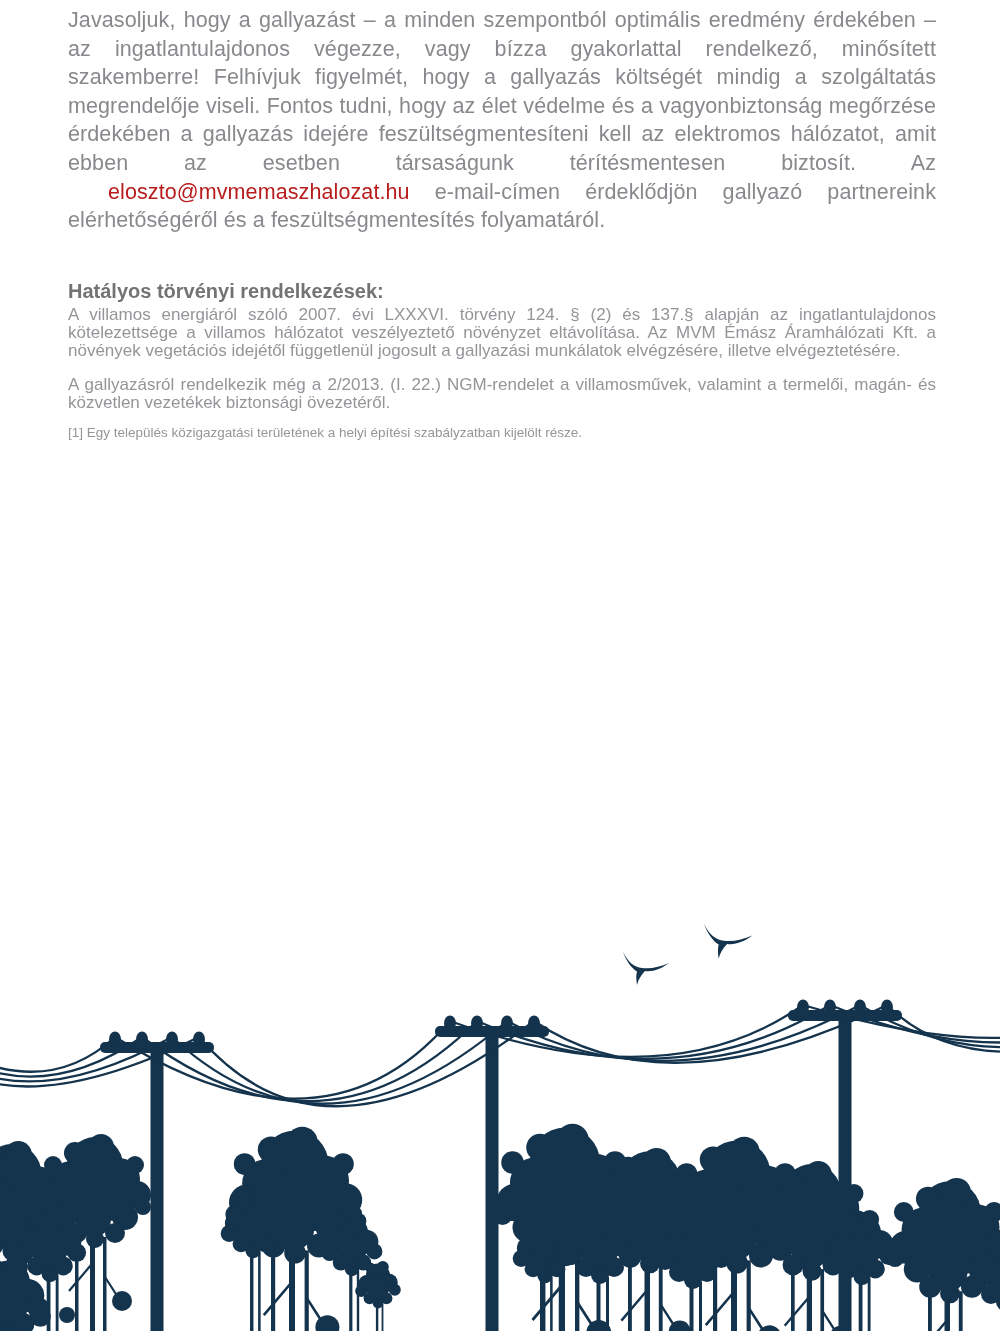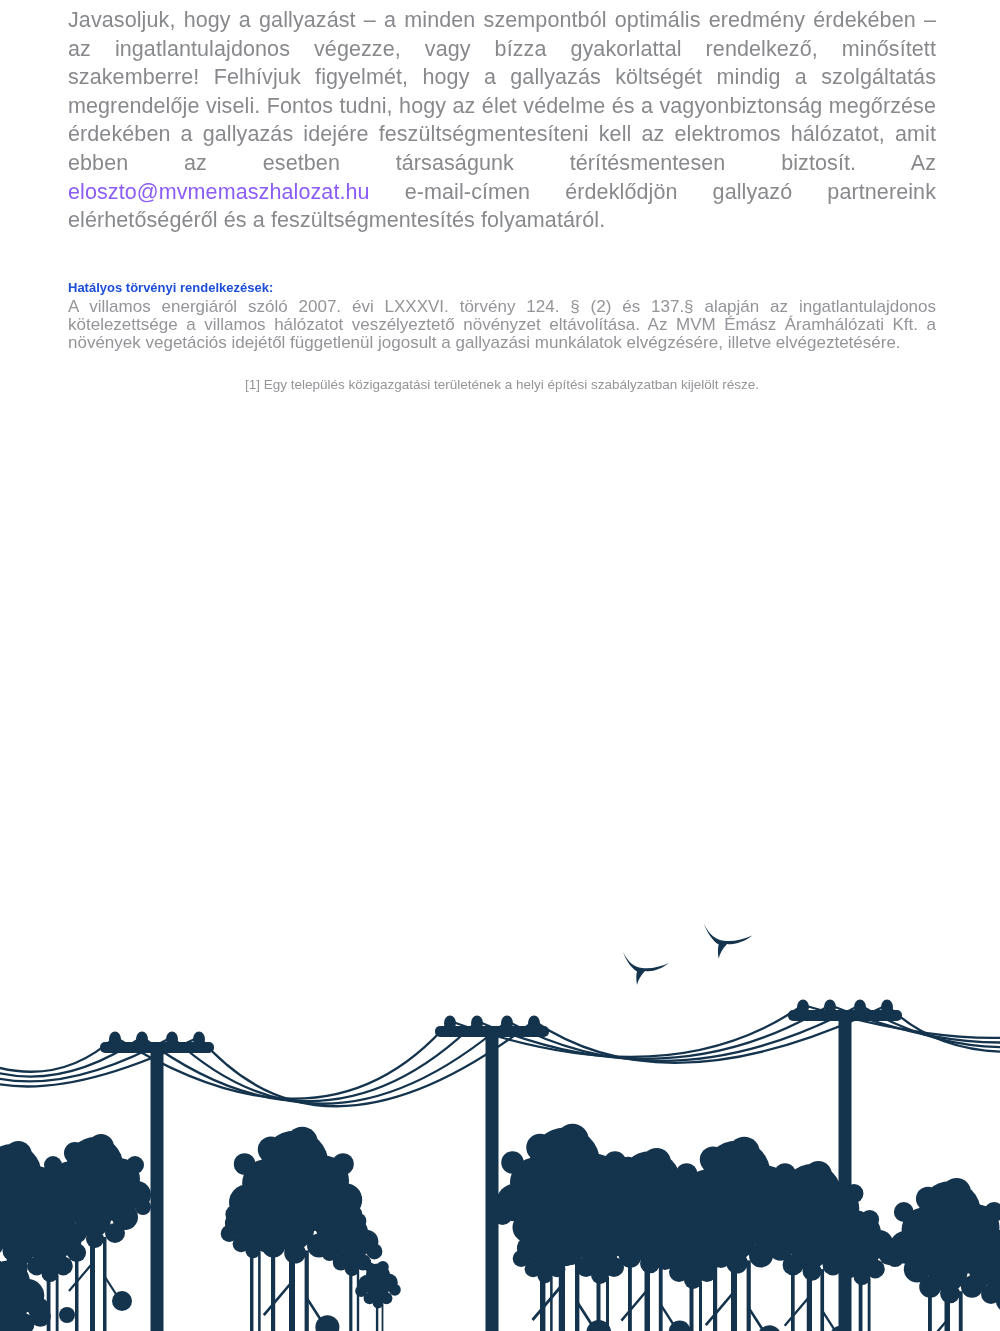--- a/index.html
+++ b/index.html
@@ -18,51 +18,51 @@
   }
   .intro {
     margin:6px 0 0 0;
     font-size:21.5px;
     line-height:28.6px;
     color:#87898c;
     text-align:justify;
     letter-spacing:0.1px;
   }
   .email-link {
-    color:#8b5cf6;
+    color:#b91c1c;
     text-decoration:none;
     cursor:pointer;
+    margin-left:40px;
   }
   .website {
     margin:44px 0 0 0;
     font-size:19px;
     font-weight:bold;
     color:#6d6e71;
     letter-spacing:0.4px;
   }
   .legal-heading {
     margin:45px 0 0 0;
-    font-size:13px;
+    font-size:20px;
     font-weight:bold;
-    color:#1d4ed8;
+    color:#737373;
   }
   .legal-par {
     margin:3px 0 0 0;
     font-size:17px;
     line-height:18px;
     color:#939598;
     text-align:justify;
   }
   .legal-par + .legal-par { margin-top:16px; }
   .footnote {
-    margin:24px 0 0 0;
+    margin:12px 0 0 0;
     font-size:13.5px;
     line-height:18px;
     color:#939598;
-    text-align:center;
   }
   .footnote + .footnote { margin-top:15px; }
   .illustration {
     position:absolute;
     left:0; bottom:0;
     width:1000px; height:431px;
     display:block;
   }
 </style>
 </head>
@@ -70,20 +70,21 @@
 
 <div class="page">
   <div class="content">
 
     <p class="intro"><span>Javasoljuk, hogy a gallyazást – a minden szempontból optimális eredmény érdekében – az ingatlantulajdonos végezze, vagy bízza gyakorlattal rendelkező, minősített szakemberre! Felhívjuk figyelmét, hogy a gallyazás költségét mindig a szolgáltatás megrendelője viseli. Fontos tudni, hogy az élet védelme és a vagyonbiztonság megőrzése érdekében a gallyazás idejére feszültségmentesíteni kell az elektromos hálózatot, amit ebben az esetben társaságunk térítésmentesen biztosít. Az </span><a class="email-link" href="#">eloszto@mvmemaszhalozat.hu</a><span> e-mail-címen érdeklődjön gallyazó partnereink elérhetőségéről és a feszültségmentesítés folyamatáról.</span></p>
 
 
     <h3 class="legal-heading">Hatályos törvényi rendelkezések:</h3>
 
     <p class="legal-par">A villamos energiáról szóló 2007. évi LXXXVI. törvény 124. § (2) és 137.§ alapján az ingatlantulajdonos kötelezettsége a villamos hálózatot veszélyeztető növényzet eltávolítása. Az MVM Émász Áramhálózati Kft. a növények vegetációs idejétől függetlenül jogosult a gallyazási munkálatok elvégzésére, illetve elvégeztetésére.</p>
+    <p class="legal-par">A gallyazásról rendelkezik még a 2/2013. (I. 22.) NGM-rendelet a villamosművek, valamint a termelői, magán- és közvetlen vezetékek biztonsági övezetéről.</p>
 
     <p class="footnote">[1] Egy település közigazgatási területének a helyi építési szabályzatban kijelölt része.</p>
   </div>
 
   <svg class="illustration" viewBox="0 0 1000 431" xmlns="http://www.w3.org/2000/svg" aria-hidden="true">
 
     <defs>
       <g id="t1">
         <circle cx="0" cy="-30" r="28"></circle>
           <circle cx="-24" cy="-14" r="20"></circle>

